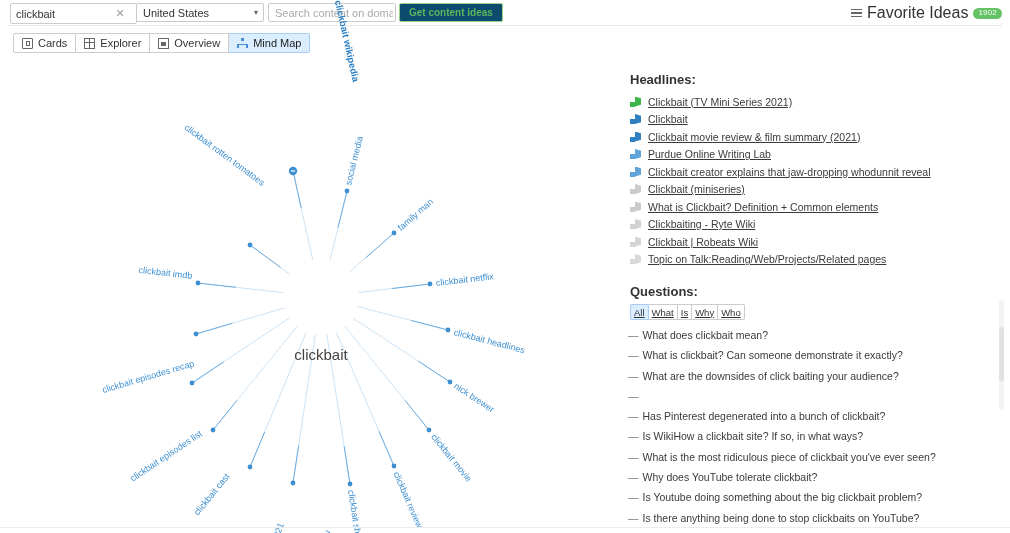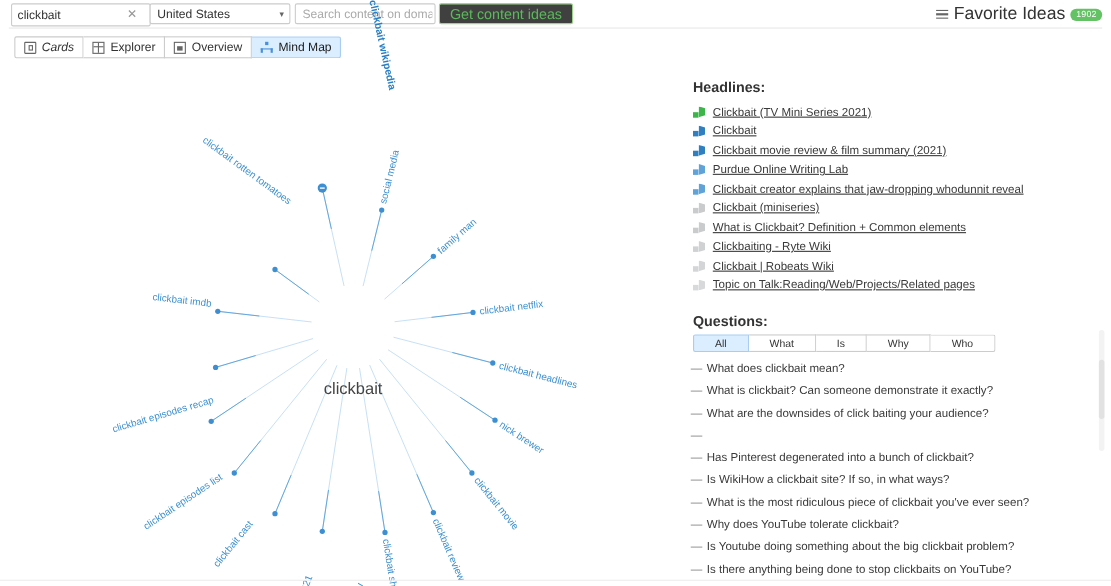--- a/index.html
+++ b/index.html
@@ -49,23 +49,24 @@
     display: flex; align-items: center; box-sizing: border-box;
   }
   .domain-input {
     border: 0; outline: 0; background: transparent; width: 118px; height: 17px;
     font-family: "Liberation Sans", sans-serif; font-size: 11px; color: #333; padding: 0 0 0 6px;
   }
   .domain-input::placeholder { color: #aaa; }
   .cta {
     position: absolute; left: 399px; top: 3px;
     height: 19px; padding: 0 9px;
-    border: 1px solid #9ad28a; border-radius: 2px; background: #404040;
-    color: #5cb85c; font-size: 13px; line-height: 17px; cursor: pointer;
+    border: 1px solid #9ad28a; border-radius: 2px; background: #0c4a6e;
+    color: #5cb85c; font-size: 10px; line-height: 17px; cursor: pointer;
     font-family: "Liberation Sans", sans-serif;
+    font-weight: bold;
   }
   .fav {
     position: absolute; right: 8px; top: 4px;
     display: flex; align-items: center; gap: 5px; cursor: pointer;
   }
   .fav-label { font-size: 16px; color: #333; }
   .fav-badge {
     background: #63c263; color: #fff; font-size: 8px;
     border-radius: 8px; padding: 1px 5px 2px; line-height: 1;
     letter-spacing: .2px;
@@ -82,21 +83,21 @@
   .tabs {
     position: absolute; left: 13px; top: 33px;
     display: flex; height: 20px;
   }
   .tab {
     display: flex; align-items: center; gap: 5px;
     height: 20px; padding: 0 8px; box-sizing: border-box;
     border: 1px solid #ccc; border-left-width: 0;
     background: #fff; font-size: 11px; color: #333; cursor: pointer;
   }
-  .tab:first-child { border-left-width: 1px; border-radius: 2px 0 0 2px; font-style: italic; }
+  .tab:first-child { border-left-width: 1px; border-radius: 2px 0 0 2px; }
   .tab:last-child { border-radius: 0 2px 2px 0; }
   .tab.active { background: #dbeeff; border-color: #a8cdf0; color: #1a1a1a; }
   .tab-ico { width: 11px; height: 11px; position: relative; display: inline-block; }
   .ico-cards { border: 1px solid #666; border-radius: 1px; box-sizing: border-box; }
   .ico-cards:after {
     content:""; position: absolute; left: 3px; top: 2px; width: 4px; height: 5px;
     border: 1px solid #666; box-sizing: border-box;
   }
   .ico-explorer { border: 1px solid #666; box-sizing: border-box; }
   .ico-explorer:before {
@@ -155,23 +156,23 @@
   .hl-ico .b1 { position:absolute; left:0; bottom:0; width:5px; height:5px; }
   .hl-ico .b2 { position:absolute; left:5px; top:0; width:6px; height:10px;
                 clip-path: polygon(0 0, 100% 18%, 100% 82%, 0 100%); }
 
   .questions-title { position: absolute; left: 10px; top: 227px; }
   .qfilters {
     position: absolute; left: 10px; top: 247px; display: flex; height: 16px;
   }
   .qf {
     display: flex; align-items: center; justify-content: center;
-    height: 16px; padding: 0 19px; box-sizing: border-box;
+    height: 16px; padding: 0 3px; box-sizing: border-box;
     border: 1px solid #ccc; border-left-width: 0; background: #fff;
-    font-size: 9.5px; color: #333; cursor: pointer;
+    font-size: 9.5px; color: #333; cursor: pointer; text-decoration: underline;
   }
   .qf:first-child { border-left-width: 1px; border-radius: 2px 0 0 2px; }
   .qf:last-child { border-radius: 0 2px 2px 0; }
   .qf.active { background: #dbeeff; border-color: #a8cdf0; }
 
   .q-list { position: absolute; left: 8px; top: 272px; width: 372px; }
   .q-item {
     display: flex; align-items: flex-start; gap: 4px;
     height: 20.3px; font-size: 10.5px; color: #3a3a3a; cursor: pointer;
   }

